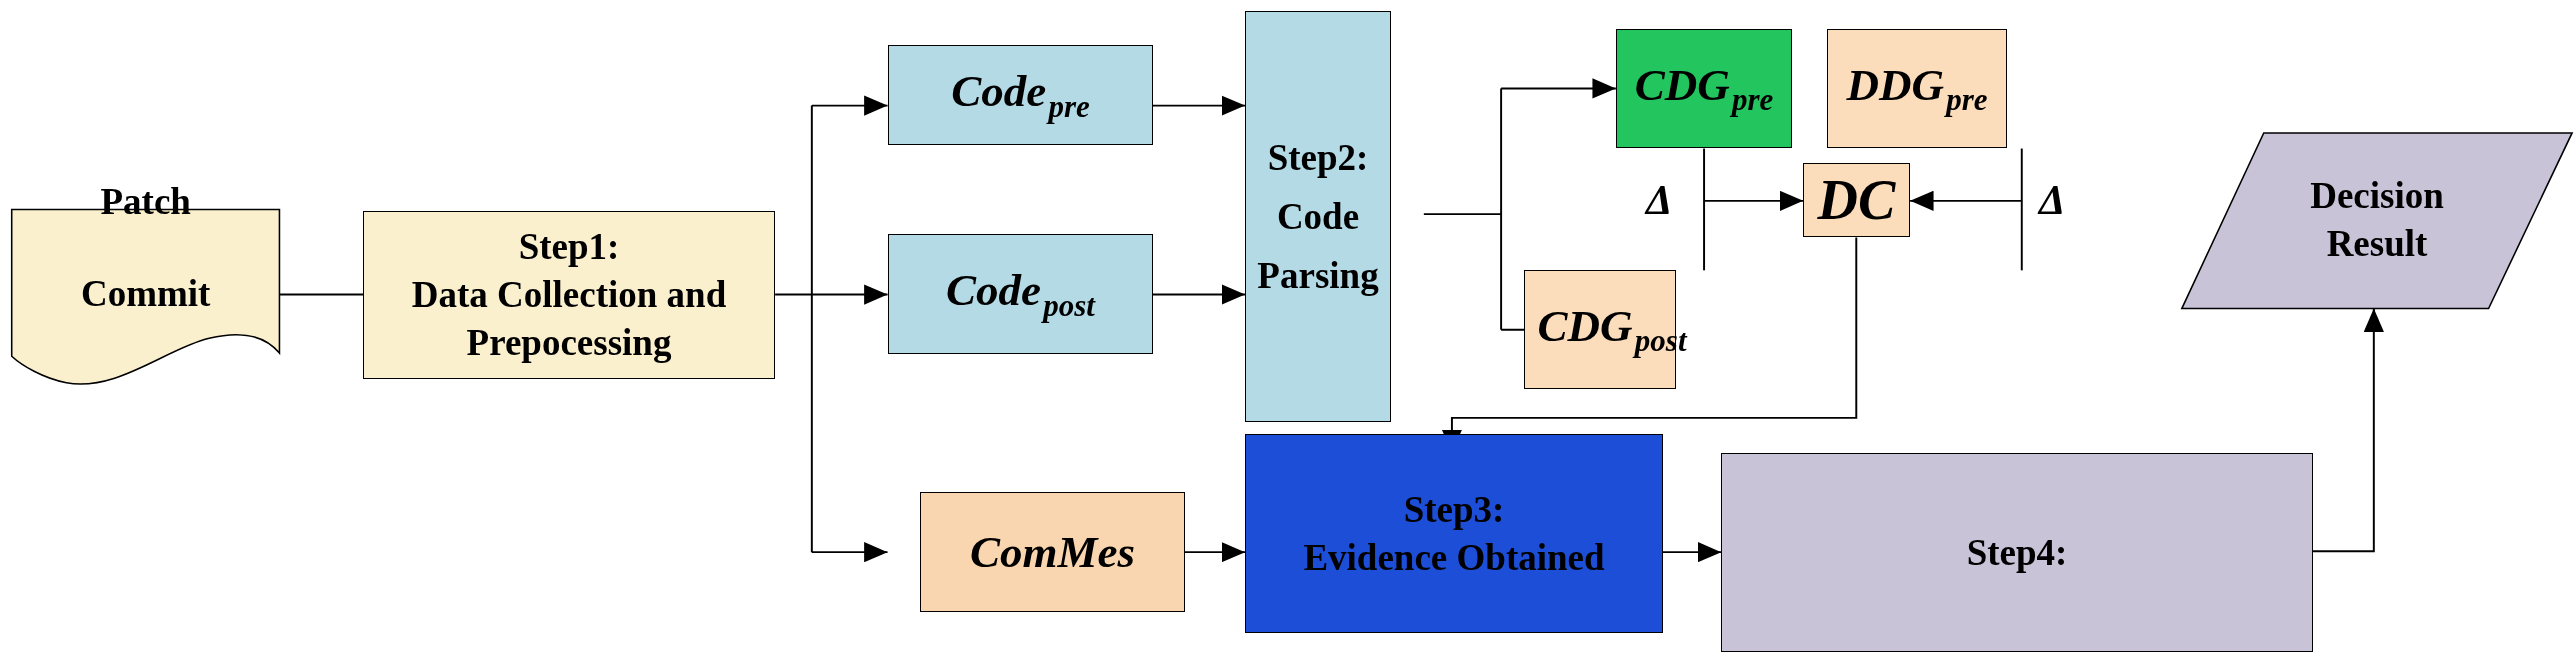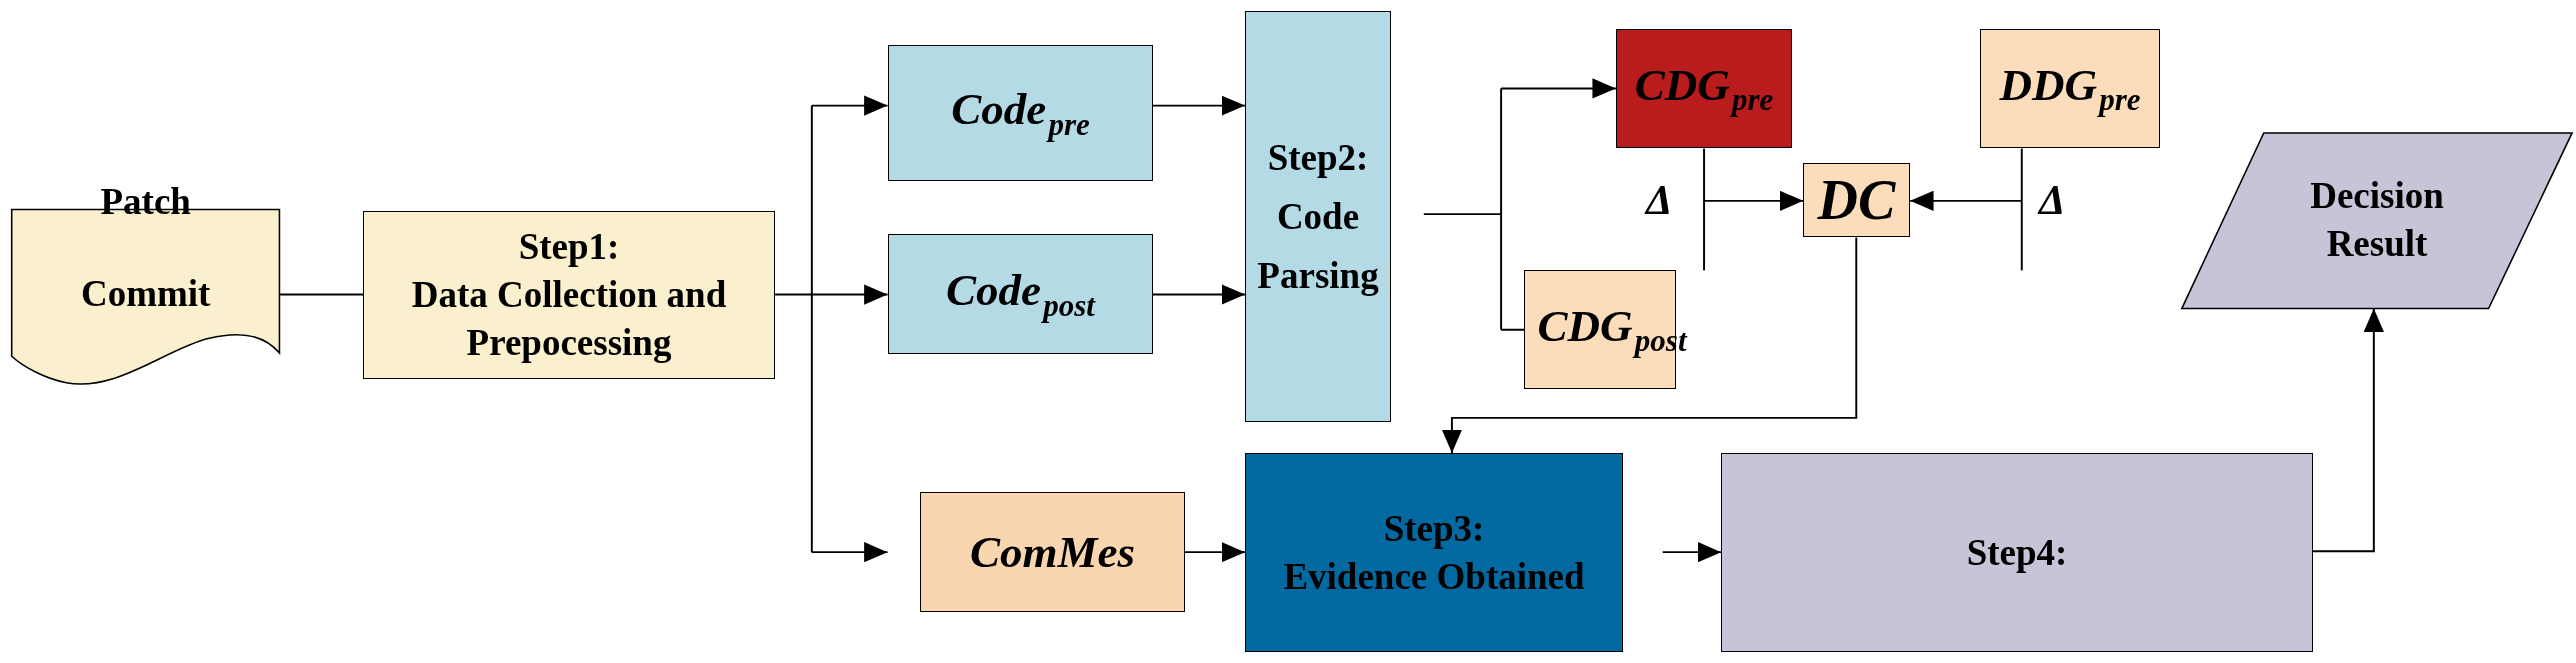--- a/index.html
+++ b/index.html
@@ -88,21 +88,21 @@
     <div class="steplabel">Patch</div>
     <div class="steplabel">Commit</div>
   </div>
 
   <div class="node" style="left: 363px; top: 211px; width: 412px; height: 168px; background-color: rgb(250, 240, 205);">
     <div class="steplabel">Step1:</div>
     <div class="steplabel">Data Collection and</div>
     <div class="steplabel">Prepocessing</div>
   </div>
 
-  <div class="node" style="left: 888px; top: 45px; width: 265px; height: 136px; background-color: rgb(180, 218, 230);">
+  <div class="node" style="left: 888px; top: 45px; width: 265px; height: 100px; background-color: rgb(180, 218, 230);">
     <div class="math">
       <span>Code</span><sub>pre</sub>
     </div>
   </div>
 
   <div class="node" style="left: 888px; top: 234px; width: 265px; height: 120px; background-color: rgb(180, 218, 230);">
     <div class="math">
       <span>Code</span><sub>post</sub>
     </div>
   </div>
@@ -112,50 +112,50 @@
       <span>ComMes</span>
     </div>
   </div>
 
   <div class="node" style="left: 1245px; top: 11px; width: 146px; height: 411px; background-color: rgb(180, 218, 230);">
     <div class="steplabel wide">Step2:</div>
     <div class="steplabel wide">Code</div>
     <div class="steplabel wide">Parsing</div>
   </div>
 
-  <div class="node" style="left: 1616px; top: 29px; width: 176px; height: 119px; background-color: #b91c1c;">
+  <div class="node" style="left: 1616px; top: 29px; width: 176px; height: 119px; background-color: #22c55e;">
     <div class="math">
       <span>CDG</span><sub>pre</sub>
     </div>
   </div>
 
   <div class="node" style="left: 1524px; top: 270px; width: 152px; height: 119px; background-color: rgb(251, 220, 187); padding-left: 24px;">
     <div class="math">
       <span>CDG</span><sub>post</sub>
     </div>
   </div>
 
   <div class="delta" style="left:1646px;top:176px;">Δ</div>
 
   <div class="node" style="left: 1803px; top: 163px; width: 107px; height: 74px; background-color: rgb(251, 220, 187);">
     <div class="math" style="font-size:56px;">
       <span>DC</span>
     </div>
   </div>
 
-  <div class="node" style="left: 1980px; top: 29px; width: 180px; height: 119px; background-color: rgb(251, 220, 187); text-align: right;">
+  <div class="node" style="left: 1827px; top: 29px; width: 180px; height: 119px; background-color: rgb(251, 220, 187); text-align: right;">
     <div class="math">
       <span>DDG</span><sub>pre</sub>
     </div>
   </div>
 
 
   <div class="delta" style="left:2039px;top:176px;">Δ</div>
 
-  <div class="node" style="left: 1245px; top: 453px; width: 378px; height: 199px; background-color: #0369a1;">
+  <div class="node" style="left: 1245px; top: 434px; width: 418px; height: 199px; background-color: #1d4ed8;">
     <div class="steplabel">Step3:</div>
     <div class="steplabel">Evidence Obtained</div>
   </div>
 
   <div class="node" style="left: 1721px; top: 453px; width: 592px; height: 199px; background-color: rgb(201, 195, 216);">
     <div class="steplabel">Step4:</div>
   </div>
 
   <div class="floating-label" style="left:2221px;top:170px;width:312px;height:100px;">
     <div class="steplabel">Decision</div>

